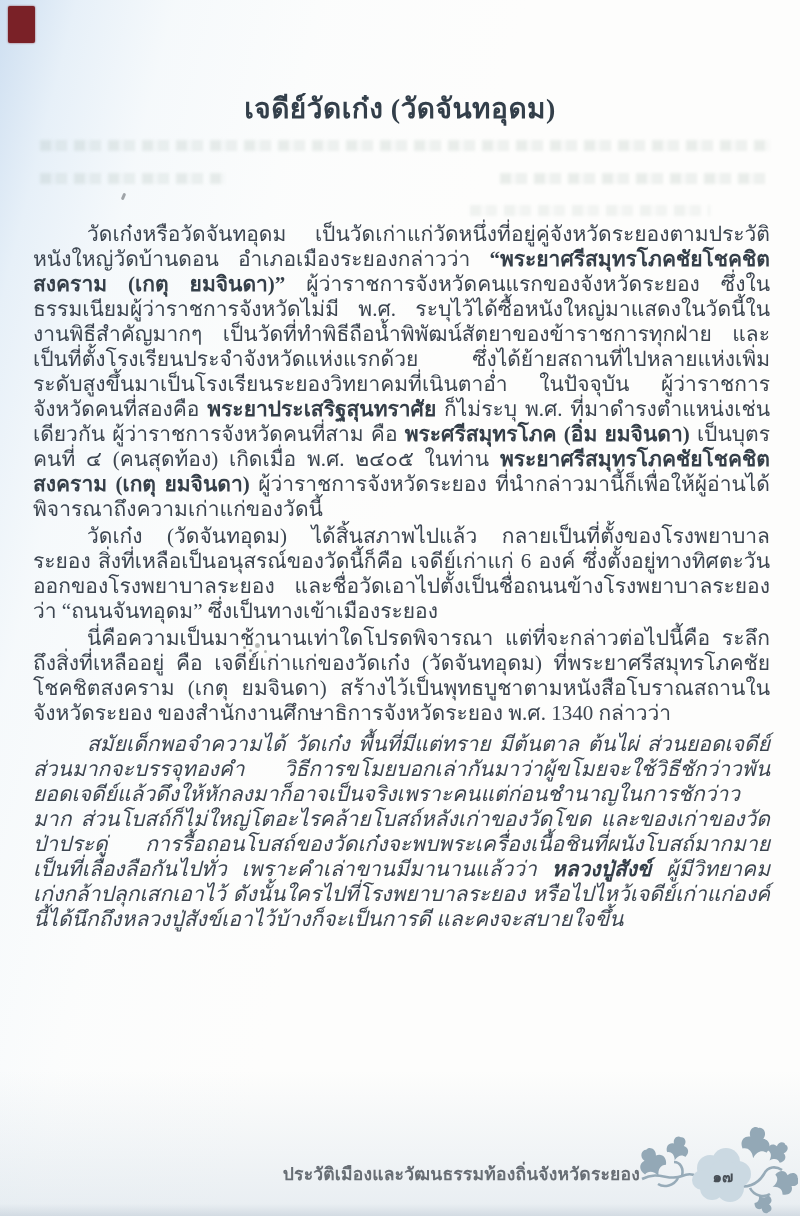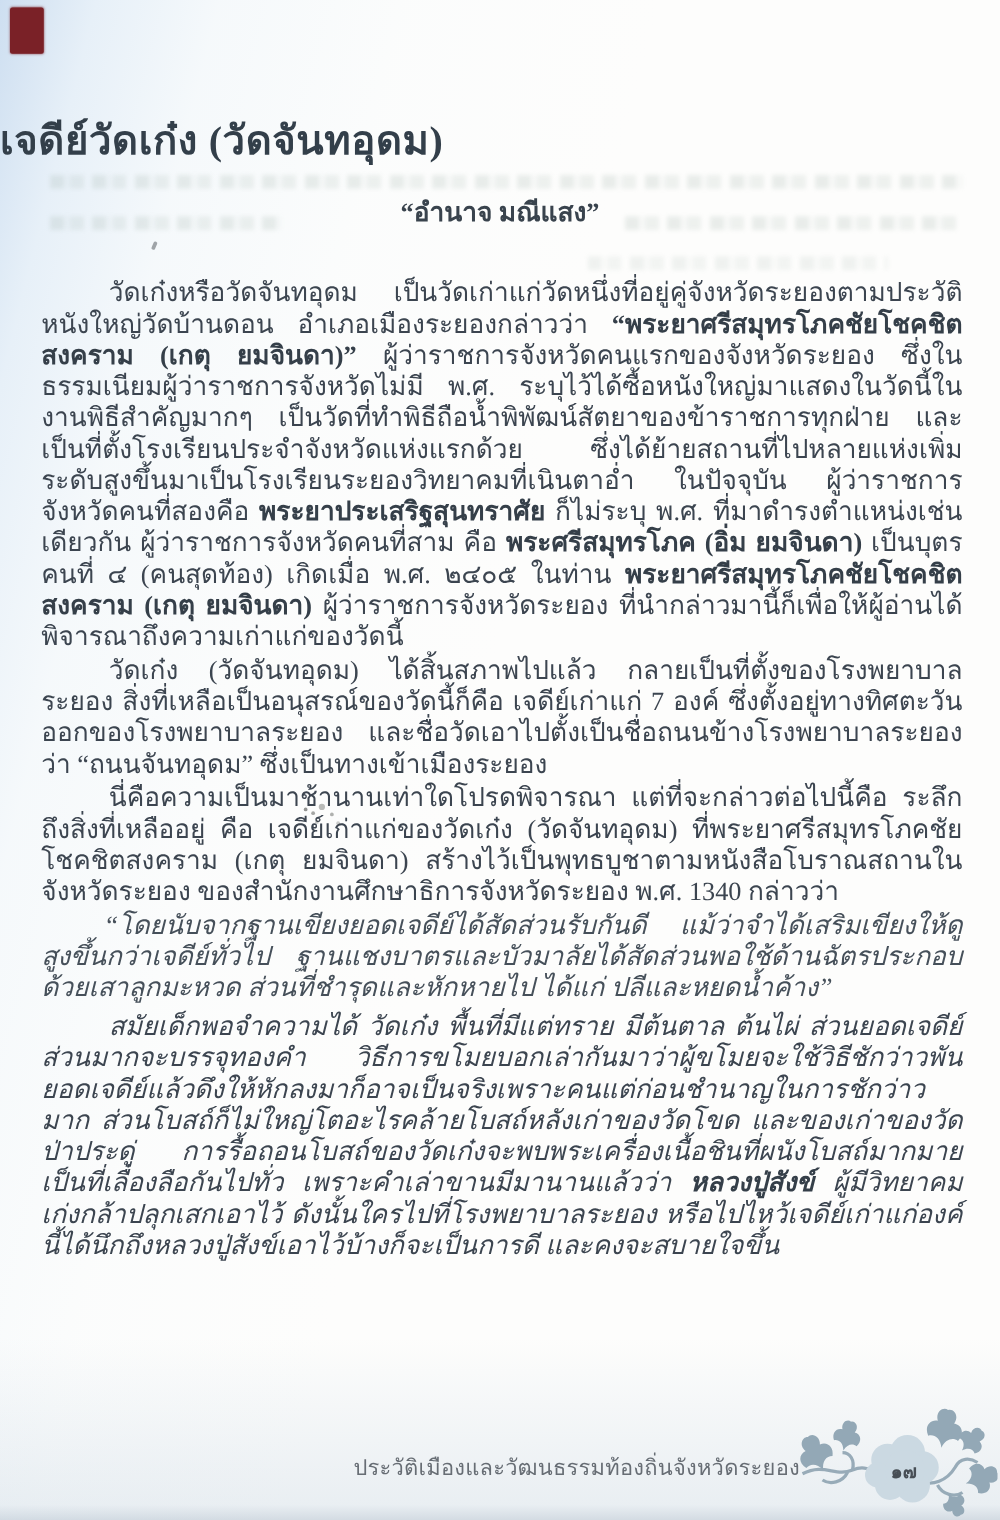--- a/index.html
+++ b/index.html
@@ -9,22 +9,22 @@
     background:
       linear-gradient(to bottom, rgba(214,228,242,0) 88%, rgba(188,205,220,.30) 99%, rgba(160,178,196,.45) 100%),
       linear-gradient(104deg, rgba(203,221,240,.95) 0%, rgba(219,233,246,.65) 7%, rgba(234,243,250,.40) 16%, rgba(244,249,252,.18) 30%, rgba(255,255,255,0) 48%),
       #fdfdfc;
     font-family:"Liberation Serif","DejaVu Serif",serif;
     color:#3c4550;
   }
   
   .corner-mark{position:absolute;left:8px;top:6px;width:27px;height:37px;border-radius:2px;
     background:#7a2127;box-shadow:0 0 2px rgba(122,33,39,.8);}
-  h1.title{margin:0;position:absolute;top:86px;left:0;width:100%;text-align:left;
-    font-size:32px;font-weight:bold;color:#333f4a;letter-spacing:.5px;}
+  h1.title{margin:0;position:absolute;top:86px;left:0;width:100%;text-align:center;
+    font-size:28px;font-weight:bold;color:#333f4a;letter-spacing:.5px;}
   .byline{position:absolute;top:153px;left:0;width:100%;text-align:center;
     font-size:21px;font-weight:bold;color:#39434d;}
   
   .ghost{position:absolute;height:11px;filter:blur(1.6px);opacity:.5;
     background:repeating-linear-gradient(90deg, rgba(150,170,160,.38) 0 11px, rgba(170,185,178,.12) 11px 16px, rgba(150,170,160,.30) 16px 27px, transparent 27px 34px);}
   .ghost.g1{left:40px;top:140px;width:730px;}
   .ghost.g2{left:40px;top:173px;width:185px;}
   .ghost.g3{left:500px;top:173px;width:270px;}
   .ghost.g4{left:470px;top:205px;width:240px;opacity:.35;}
   .tick{position:absolute;left:122px;top:193px;width:3px;height:7px;background:#8a8f94;
@@ -35,45 +35,43 @@
   .content p .b{font-weight:bold;color:#353f49;}
   .content p.quote{font-style:italic;color:#46505a;text-indent:50px;}
   .content p.last{margin-top:6px;font-style:italic;}
   
   .smudge{position:absolute;left:243px;top:646px;width:3px;height:3px;border-radius:50%;
     background:rgba(60,62,58,.55);
     box-shadow:6px 3px 0 rgba(60,62,58,.45), 13px -2px 0 1px rgba(60,62,58,.35),
       21px 4px 0 rgba(60,62,58,.4), 9px 10px 0 rgba(60,62,58,.3), 26px 11px 0 rgba(60,62,58,.25);}
   .footer-text{position:absolute;top:1160px;left:0;width:640px;text-align:right;
     font-family:"Liberation Sans","DejaVu Sans",sans-serif;
-    font-size:17.5px;color:#676d74;letter-spacing:.2px;}
+    font-size:17.5px;color:#676d74;letter-spacing:.2px;font-weight:bold;}
   .ornament{position:absolute;left:638px;top:1126px;width:160px;height:90px;}
 </style>
 </head>
 <body>
 
 <div class="page">
 
   <div class="corner-mark"></div>
 
   <h1 class="title">เจดีย์วัดเก๋ง (วัดจันทอุดม)</h1>
 
   <div class="ghost g1"></div>
   <div class="ghost g2"></div>
   <div class="ghost g3"></div>
   <div class="ghost g4"></div>
   <div class="tick"></div>
 
-  <div class="byline">“อำนาจ มณีแสง”</div>
 
   <div class="content">
     <p><span>วัดเก๋งหรือวัดจันทอุดม เป็นวัดเก่าแก่วัดหนึ่งที่อยู่คู่จังหวัดระยองตามประวัติหนังใหญ่วัดบ้านดอน อำเภอเมืองระยองกล่าวว่า </span><span class="b">“พระยาศรีสมุทรโภคชัยโชคชิตสงคราม (เกตุ ยมจินดา)”</span><span> ผู้ว่าราชการจังหวัดคนแรกของจังหวัดระยอง ซึ่งในธรรมเนียมผู้ว่าราชการจังหวัดไม่มี พ.ศ. ระบุไว้ได้ซื้อหนังใหญ่มาแสดงในวัดนี้ในงานพิธีสำคัญมากๆ เป็นวัดที่ทำพิธีถือน้ำพิพัฒน์สัตยาของข้าราชการทุกฝ่าย และเป็นที่ตั้งโรงเรียนประจำจังหวัดแห่งแรกด้วย ซึ่งได้ย้ายสถานที่ไปหลายแห่งเพิ่มระดับสูงขึ้นมาเป็นโรงเรียนระยองวิทยาคมที่เนินตาอ่ำ ในปัจจุบัน ผู้ว่าราชการจังหวัดคนที่สองคือ </span><span class="b">พระยาประเสริฐสุนทราศัย</span><span> ก็ไม่ระบุ พ.ศ. ที่มาดำรงตำแหน่งเช่นเดียวกัน ผู้ว่าราชการจังหวัดคนที่สาม คือ </span><span class="b">พระศรีสมุทรโภค (อิ่ม ยมจินดา)</span><span> เป็นบุตรคนที่ ๔ (คนสุดท้อง) เกิดเมื่อ พ.ศ. ๒๔๐๕ ในท่าน </span><span class="b">พระยาศรีสมุทรโภคชัยโชคชิตสงคราม (เกตุ ยมจินดา)</span><span> ผู้ว่าราชการจังหวัดระยอง ที่นำกล่าวมานี้ก็เพื่อให้ผู้อ่านได้พิจารณาถึงความเก่าแก่ของวัดนี้</span></p>
-    <p><span>วัดเก๋ง (วัดจันทอุดม) ได้สิ้นสภาพไปแล้ว กลายเป็นที่ตั้งของโรงพยาบาลระยอง สิ่งที่เหลือเป็นอนุสรณ์ของวัดนี้ก็คือ เจดีย์เก่าแก่ 7 องค์ ซึ่งตั้งอยู่ทางทิศตะวันออกของโรงพยาบาลระยอง และชื่อวัดเอาไปตั้งเป็นชื่อถนนข้างโรงพยาบาลระยองว่า “ถนนจันทอุดม” ซึ่งเป็นทางเข้าเมืองระยอง</span></p>
+    <p><span>วัดเก๋ง (วัดจันทอุดม) ได้สิ้นสภาพไปแล้ว กลายเป็นที่ตั้งของโรงพยาบาลระยอง สิ่งที่เหลือเป็นอนุสรณ์ของวัดนี้ก็คือ เจดีย์เก่าแก่ 6 องค์ ซึ่งตั้งอยู่ทางทิศตะวันออกของโรงพยาบาลระยอง และชื่อวัดเอาไปตั้งเป็นชื่อถนนข้างโรงพยาบาลระยองว่า “ถนนจันทอุดม” ซึ่งเป็นทางเข้าเมืองระยอง</span></p>
     <p><span>นี่คือความเป็นมาช้านานเท่าใดโปรดพิจารณา แต่ที่จะกล่าวต่อไปนี้คือ ระลึกถึงสิ่งที่เหลืออยู่ คือ เจดีย์เก่าแก่ของวัดเก๋ง (วัดจันทอุดม) ที่พระยาศรีสมุทรโภคชัยโชคชิตสงคราม (เกตุ ยมจินดา) สร้างไว้เป็นพุทธบูชาตามหนังสือโบราณสถานในจังหวัดระยอง ของสำนักงานศึกษาธิการจังหวัดระยอง พ.ศ. 1340 กล่าวว่า</span></p>
-    <p class="quote"><span>“โดยนับจากฐานเขียงยอดเจดีย์ได้สัดส่วนรับกันดี แม้ว่าจำได้เสริมเขียงให้ดูสูงขึ้นกว่าเจดีย์ทั่วไป ฐานแชงบาตรและบัวมาลัยได้สัดส่วนพอใช้ด้านฉัตรประกอบด้วยเสาลูกมะหวด ส่วนที่ชำรุดและหักหายไป ได้แก่ ปลีและหยดน้ำค้าง”</span></p>
     <p class="last"><span>สมัยเด็กพอจำความได้ วัดเก๋ง พื้นที่มีแต่ทราย มีต้นตาล ต้นไผ่ ส่วนยอดเจดีย์ส่วนมากจะบรรจุทองคำ วิธีการขโมยบอกเล่ากันมาว่าผู้ขโมยจะใช้วิธีชักว่าวพันยอดเจดีย์แล้วดึงให้หักลงมาก็อาจเป็นจริงเพราะคนแต่ก่อนชำนาญในการชักว่าวมาก ส่วนโบสถ์ก็ไม่ใหญ่โตอะไรคล้ายโบสถ์หลังเก่าของวัดโขด และของเก่าของวัดป่าประดู่ การรื้อถอนโบสถ์ของวัดเก๋งจะพบพระเครื่องเนื้อชินที่ผนังโบสถ์มากมายเป็นที่เลื่องลือกันไปทั่ว เพราะคำเล่าขานมีมานานแล้วว่า </span><span class="b">หลวงปู่สังข์</span><span> ผู้มีวิทยาคมเก่งกล้าปลุกเสกเอาไว้ ดังนั้นใครไปที่โรงพยาบาลระยอง หรือไปไหว้เจดีย์เก่าแก่องค์นี้ได้นึกถึงหลวงปู่สังข์เอาไว้บ้างก็จะเป็นการดี และคงจะสบายใจขึ้น</span></p>
   </div>
 
   <div class="smudge"></div>
 
   <div class="footer-text">ประวัติเมืองและวัฒนธรรมท้องถิ่นจังหวัดระยอง</div>
 
   <svg class="ornament" viewBox="0 0 160 90" xmlns="http://www.w3.org/2000/svg">
     <defs>
       <path id="leaf" d="M0 15 C -2 8 -7 6 -11 8 C -15 2 -12 -4 -6 -4 C -9 -10 -4 -15 0 -13 C 4 -15 9 -10 6 -4 C 12 -4 15 2 11 8 C 7 6 2 8 0 15 Z"></path>

